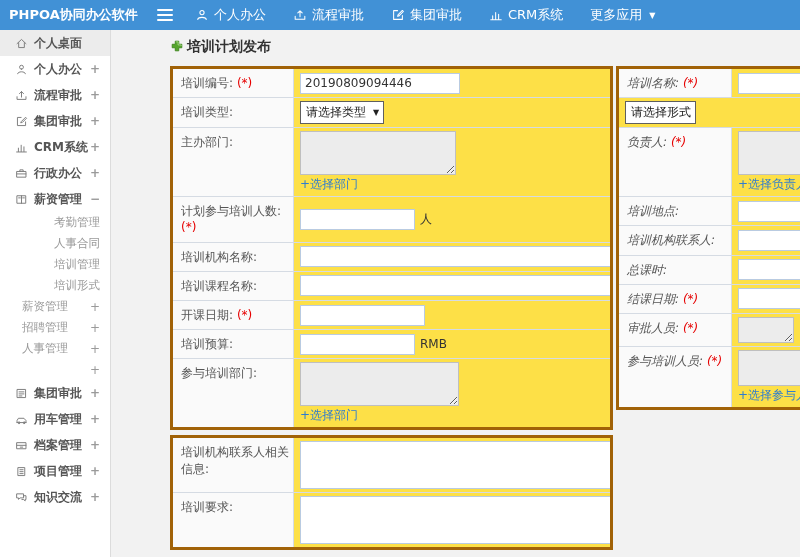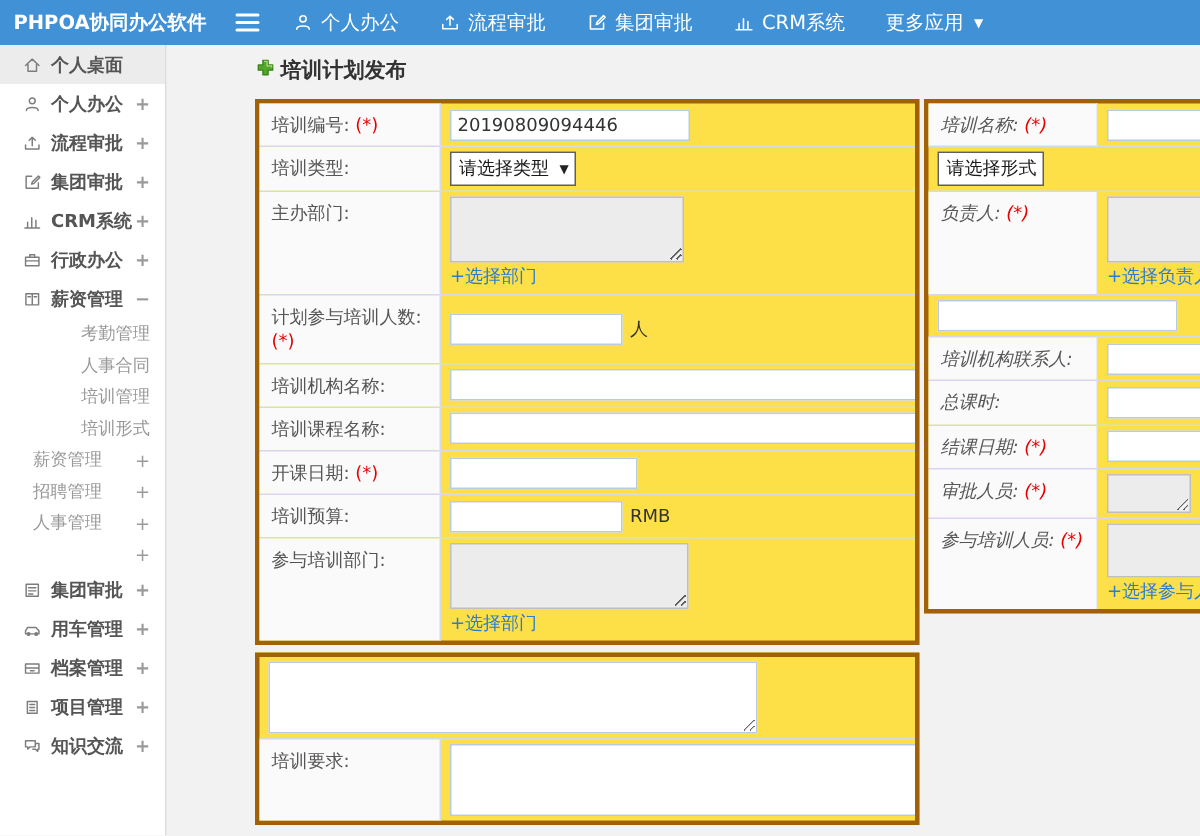--- a/index.html
+++ b/index.html
@@ -310,20 +310,21 @@
           <div class="frow">
             <div class="cell-label"><span>参与培训部门:</span></div>
             <div class="cell-field stacked">
               <textarea class="gray" readonly="" style="width: 153px; height: 38px;"></textarea>
               <a class="pick-link">+选择部门</a>
             </div>
           </div>
         </div>
       <div class="ftable bottom" id="bottom-table">
           <div class="frow">
+            <div class="cell-label"><span>培训机构联系人相关信息:</span></div>
             <div class="cell-field">
               <textarea class="white" style="width: 320px; height: 42px;"></textarea>
             </div>
           </div>
           <div class="frow">
             <div class="cell-label"><span>培训要求:</span></div>
             <div class="cell-field">
               <textarea class="white" style="width: 320px; height: 42px;"></textarea>
             </div>
           </div>
@@ -345,20 +346,21 @@
             </div>
           </div>
           <div class="frow">
             <div class="cell-label"><span>负责人:</span> <span class="req">(*)</span></div>
             <div class="cell-field stacked">
               <textarea class="gray" readonly="" style="width: 150px; height: 38px;"></textarea>
               <a class="pick-link">+选择负责人</a>
             </div>
           </div>
           <div class="frow">
+            <div class="cell-label"><span>培训地点:</span></div>
             <div class="cell-field">
               <input class="txt" type="text" value="" style="width: 150px;">
             </div>
           </div>
           <div class="frow">
             <div class="cell-label"><span>培训机构联系人:</span></div>
             <div class="cell-field">
               <input class="txt" type="text" value="" style="width: 150px;">
             </div>
           </div>

